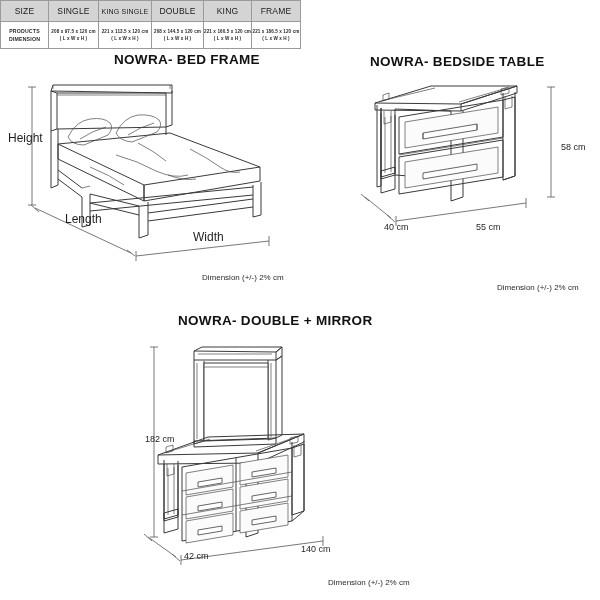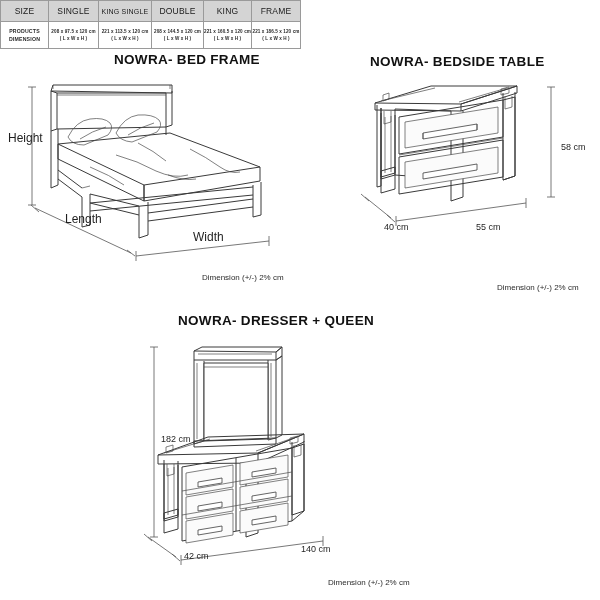--- a/index.html
+++ b/index.html
@@ -255,21 +255,21 @@
     <path class="ln-d" d="M41,146 L171,128"></path>
     <path class="ln-d" d="M41,141 L41,151 M171,123 L171,133"></path>
   </svg>
 </div>
 
 <div class="dim-label big abs" style="left:542px; top:142px;">58 cm</div>
 <div class="dim-label big abs" style="left:365px; top:222px;">40 cm</div>
 <div class="dim-label big abs" style="left:457px; top:222px;">55 cm</div>
 <div class="footnote abs" style="left:497px; top:283px;">Dimension (+/-) 2% cm</div>
 
-<div class="section-title abs" style="left:178px; top:313px;">NOWRA- DRESSER + QUEEN</div>
+<div class="section-title abs" style="left:178px; top:313px;">NOWRA- DOUBLE + MIRROR</div>
 
 <div class="drawing" style="left:140px; top:345px;">
   <svg width="260" height="230" viewBox="0 0 260 230">
 
     <path class="ln" d="M54,6 L62,2 L142,2 L136,7 Z"></path>
     <path class="ln" d="M54,6 L54,15 L136,15 L136,7"></path>
     <path class="ln" d="M136,7 L142,2 L142,11 L136,15"></path>
     <path class="ln-t" d="M58,9 L132,9"></path>
 
     <path class="ln" d="M54,15 L54,99 L64,96 L64,16"></path>
@@ -330,16 +330,16 @@
     <path class="ln-d" d="M10,2 L18,2 M10,192 L18,192"></path>
 
     <path class="ln-d" d="M8,192 L36,212"></path>
     <path class="ln-d" d="M4,189 L12,196 M32,209 L40,216"></path>
 
     <path class="ln-d" d="M41,215 L183,196"></path>
     <path class="ln-d" d="M41,210 L41,220 M183,191 L183,201"></path>
   </svg>
 </div>
 
-<div class="dim-label big abs" style="left:142px; top:434px;">182 cm</div>
+<div class="dim-label big abs" style="left:126px; top:434px;">182 cm</div>
 <div class="dim-label big abs" style="left:165px; top:551px;">42 cm</div>
 <div class="dim-label big abs" style="left:282px; top:544px;">140 cm</div>
 <div class="footnote abs" style="left:328px; top:578px;">Dimension (+/-) 2% cm</div>
 
 </body></html>

